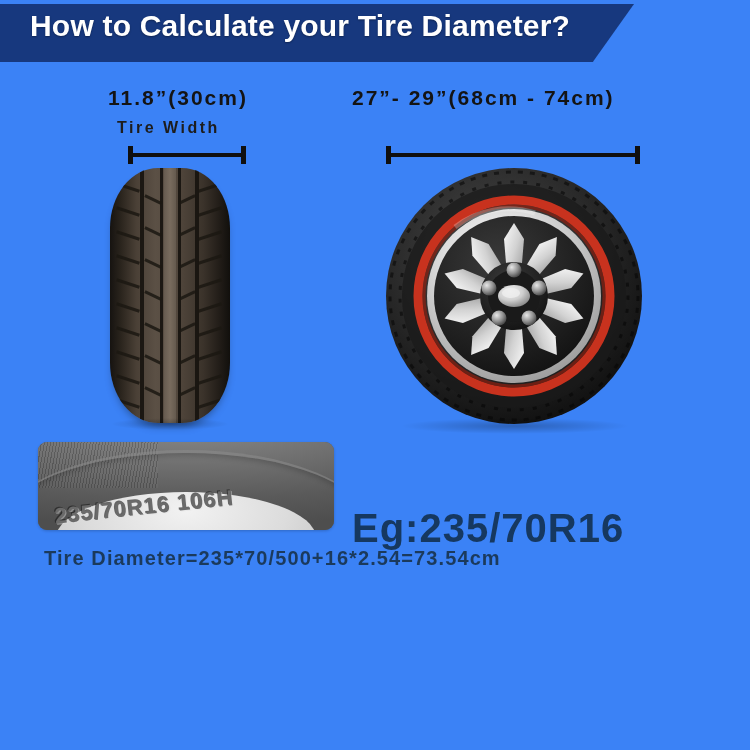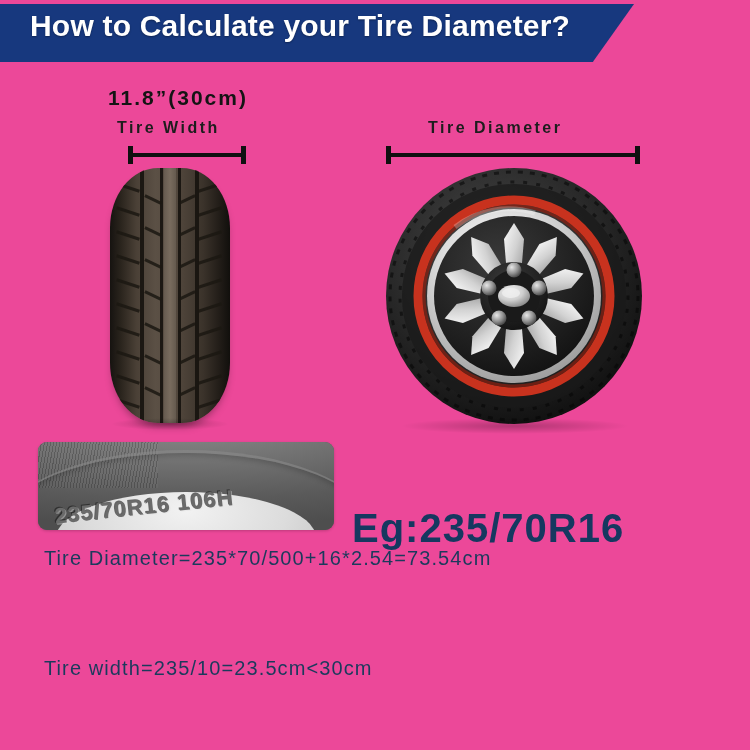--- a/index.html
+++ b/index.html
@@ -4,21 +4,21 @@
 <style>
   html, body {
     margin: 0;
     padding: 0;
     background: #ffffff;
   }
   #page {
     position: relative;
     width: 750px;
     height: 750px;
-    background: #ec4899;
+    background: #3b82f6;
     overflow: hidden;
     font-family: "Liberation Sans", sans-serif;
   }
 
   
   .banner {
     position: absolute;
     left: 0;
     top: 4px;
     width: 634px;
@@ -217,21 +217,21 @@
     letter-spacing: 1px;
     white-space: nowrap;
     margin-top: 40px;
   }
 
   
   .formula {
     position: absolute;
     left: 44px;
     font-size: 20px;
-    font-weight: normal;
+    font-weight: bold;
     color: #1b3a5c;
     letter-spacing: 1.1px;
     white-space: nowrap;
   }
   .f1 { top: 547px; }
   .f2 { top: 602px; }
   .f3 { top: 657px; }
   .f4 { top: 711px; }
 </style>
 </head>
@@ -286,21 +286,21 @@
     <div class="chev" style="left:68px; top:30px;  width:18px; transform:rotate(-26deg);"></div>
     <div class="chev" style="left:68px; top:62px;  width:18px; transform:rotate(-26deg);"></div>
     <div class="chev" style="left:68px; top:94px;  width:18px; transform:rotate(-26deg);"></div>
     <div class="chev" style="left:68px; top:126px; width:18px; transform:rotate(-26deg);"></div>
     <div class="chev" style="left:68px; top:158px; width:18px; transform:rotate(-26deg);"></div>
     <div class="chev" style="left:68px; top:190px; width:18px; transform:rotate(-26deg);"></div>
     <div class="chev" style="left:68px; top:222px; width:18px; transform:rotate(-26deg);"></div>
   </div>
   <div class="tread-shadow"></div>
 
-  <div class="dim-label" style="left:428px; top:119px;">Tire Diameter</div>
+  <div class="dim-value" style="left:352px; top:86px;">27”- 29”(68cm - 74cm)</div>
   <div class="dim-bar" style="left:386px; top:146px; width:254px;">
     <div class="cap left"></div>
     <div class="line"></div>
     <div class="cap right"></div>
   </div>
 
   <div class="wheel-wrap">
     <svg viewBox="0 0 258 262" width="258" height="262">
       <defs>
         <radialGradient id="tireGrad" cx="42%" cy="34%" r="72%">
@@ -410,15 +410,14 @@
     <div class="rubber"></div>
     <div class="hatch"></div>
     <div class="arc"></div>
     <div class="rimedge"></div>
     <div class="stamp">235/70R16  106H</div>
   </div>
 
   <div class="example">Eg:235/70R16</div>
 
   <div class="formula f1">Tire Diameter=235*70/500+16*2.54=73.54cm</div>
-  <div class="formula f3">Tire width=235/10=23.5cm&lt;30cm</div>
 
 </div>
 
 </body></html>

